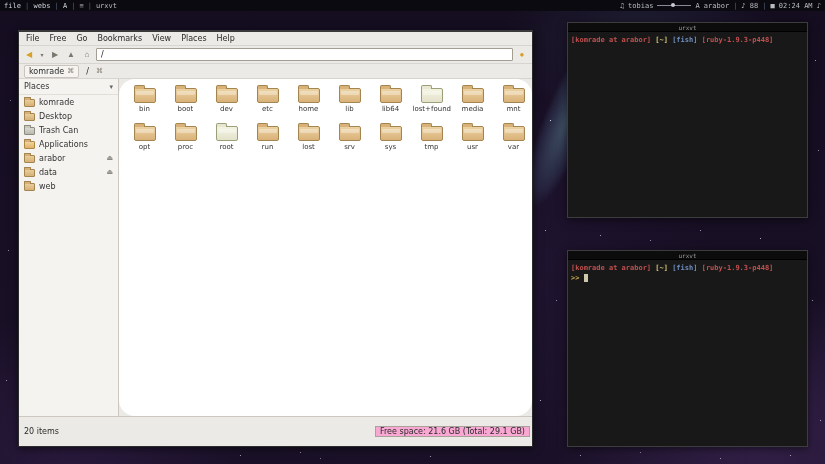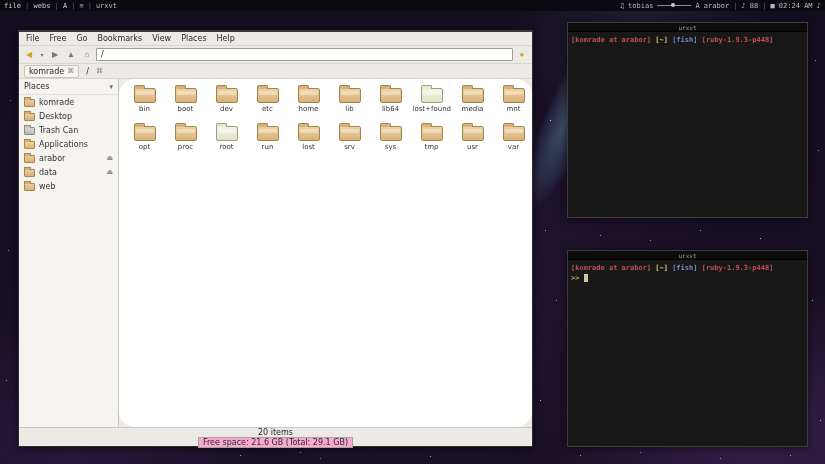--- a/index.html
+++ b/index.html
@@ -85,21 +85,21 @@
   .folder-icon { width:22px; height:15px; background:linear-gradient(#ecd2a2,#d9b279);
     border:1px solid #a5854f; border-radius:1px 2px 2px 2px; position:relative; margin-top:4px; }
   .folder-icon::before { content:""; position:absolute; top:-4px; left:-1px; width:9px; height:3px;
     background:#d9b279; border:1px solid #a5854f; border-bottom:none; border-radius:2px 2px 0 0; }
   .folder-icon::after { content:""; position:absolute; left:1px; right:1px; top:2px; height:4px;
     background:rgba(255,255,255,0.35); border-radius:1px; }
   .folder-icon.pale { background:linear-gradient(#f4f3e2,#e4e2ca); border-color:#9aa078; }
   .folder-icon.pale::before { background:#e9e7d2; border-color:#9aa078; }
 
   .fm-statusbar { display:flex; align-items:center; justify-content:space-between;
-    border-top:1px solid #ccc7c0; background:#eceae6; height:19px; padding:0 2px; font-size:8px;flex-direction:column; }
+    border-top:1px solid #ccc7c0; background:#eceae6; height:30px; padding:0 2px; font-size:8px; }
   .status-left { padding:0 3px; }
   .free-space { border:1px solid #a8a29a; background:#f9a8d4; padding:0 4px; height:11px;
     display:flex; align-items:center; }
 
   
   .terminal { position:absolute; width:241px; background:#181818; border:1px solid #3d3d3d;
     display:flex; flex-direction:column; font:7px "DejaVu Sans Mono", monospace;
     box-shadow:0 2px 8px rgba(0,0,0,0.5); }
   .term-1 { left:567px; top:22px; height:196px; }
   .term-2 { left:567px; top:250px; height:197px; }

